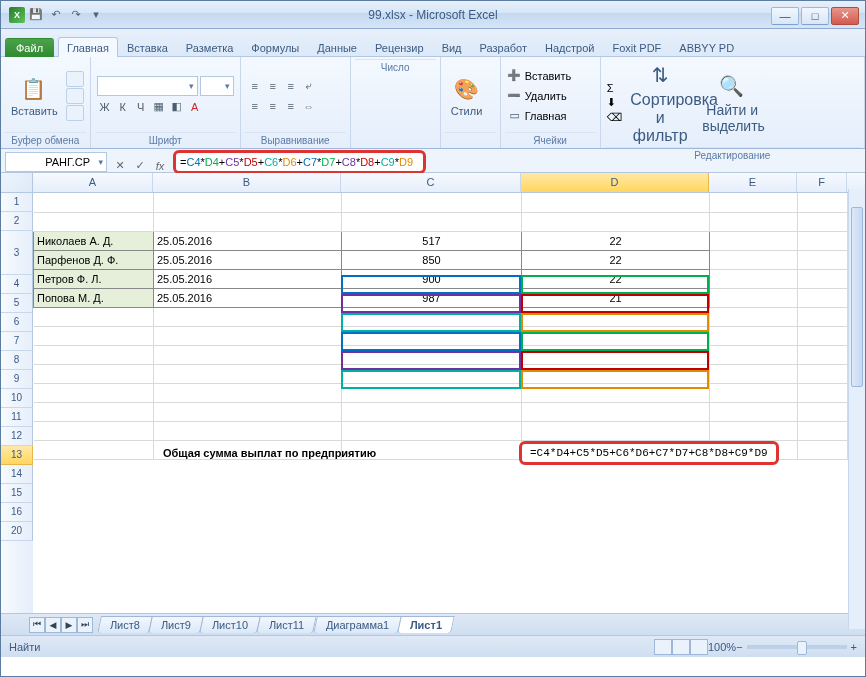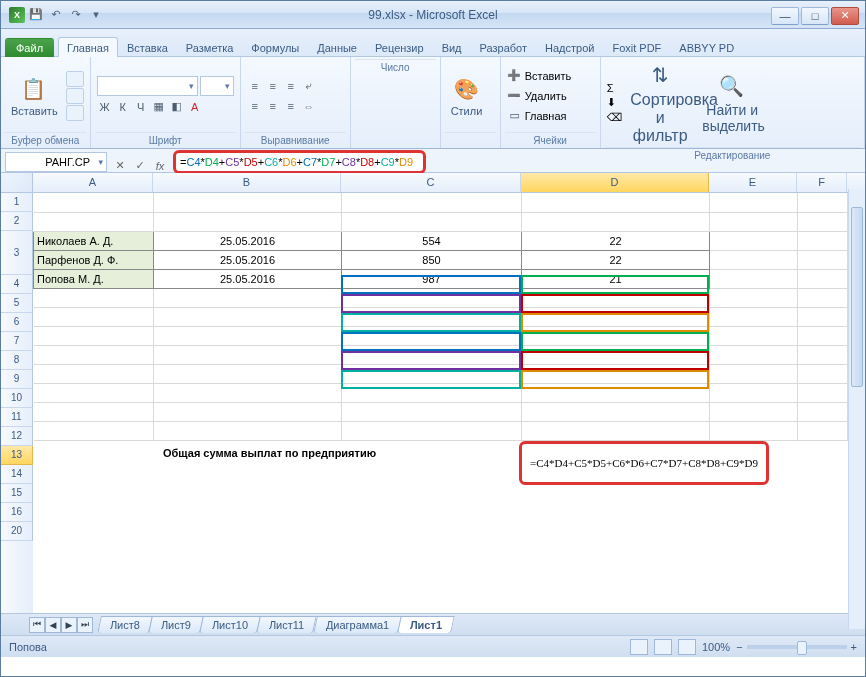--- a/index.html
+++ b/index.html
@@ -46,34 +46,34 @@
 .rowhdr{width:32px;background:linear-gradient(90deg,#f7fafe,#e5eefb)}
 .rowhdr .rh{height:19px;border-bottom:1px solid #c8d7eb;border-right:1px solid #b4c7e0;text-align:center;color:#3b5b82;line-height:18px;font-size:10px}
 .rowhdr .rh.sel{background:linear-gradient(#ffe9a8,#ffd65e);border-color:#e6b84a}
 .rowhdr .rh.hdr3{height:44px;line-height:43px}
 .cells{position:relative;flex:1}
 table.g{border-collapse:collapse;table-layout:fixed}
 table.g td{border-right:1px solid #d9d9d9;border-bottom:1px solid #d9d9d9;height:19px;padding:0 3px;overflow:visible;white-space:nowrap}
 table.g tr.r3 td{height:44px}
 .th{background:#5f5a7a;color:#fff;text-align:center;font-weight:bold;border:1px solid #3b3750!important;vertical-align:middle}
 .td-name{background:#e6efda;border:1px solid #888!important}
-.td-date{background:#fff;border:1px solid #888!important;text-align:center}
+.td-date{background:#fff;border:1px solid #888!important;}
 .td-num{background:#fff;border:1px solid #888!important;text-align:center}
 .rangebox{position:absolute;border:2px solid;pointer-events:none}
 .rb-blue{border-color:#0070c0}.rb-green{border-color:#00b050}.rb-purple{border-color:#7030a0}.rb-red{border-color:#c00000}.rb-teal{border-color:#00b0a0}.rb-orange{border-color:#e08c00}
-.fcell{position:absolute;border:3px solid #d33;border-radius:6px;background:#fff;padding:13px 8px;font-family:Liberation Serif, serif;font-size:11px;white-space:nowrap}
+.fcell{position:absolute;border:3px solid #d33;border-radius:6px;background:#fff;padding:3px 8px;font-family:Liberation Mono, monospace;font-size:11px;white-space:nowrap}
 .sumlbl{position:absolute;font-weight:bold;font-size:11px}
 .tabs-bar{height:22px;background:linear-gradient(#dfe9f6,#cfdef0);display:flex;align-items:center;border-top:1px solid #b4c7e0;padding-left:28px;gap:0}
 .tabs-bar .nav{display:flex;gap:0;margin-right:6px}
 .tabs-bar .nav span{width:16px;height:16px;border:1px solid #9fb8d9;background:#eaf2fc;display:flex;align-items:center;justify-content:center;font-size:9px;color:#345}
 .tabs-bar .st{padding:2px 10px;background:linear-gradient(#f2f7fd,#dce9f9);border:1px solid #9fb8d9;border-bottom:none;font-size:10px;color:#3b5b82;margin-right:-1px;border-radius:0 0 4px 4px;transform:skewX(-12deg)}
 .tabs-bar .st span{display:inline-block;transform:skewX(12deg)}
 .tabs-bar .st.active{background:#fff;font-weight:bold}
 .status{height:22px;background:linear-gradient(#dfe9f6,#cfdef0);display:flex;align-items:center;padding:0 8px;color:#3b5b82;font-size:10px;border-top:1px solid #b4c7e0}
-.status .right{margin-left:auto;display:flex;align-items:center;gap:6px}
+.status .right{margin-left:auto;display:flex;align-items:center;}
 .status .vbtn{width:18px;height:16px;border:1px solid #9fb8d9;background:#eaf2fc}
 .status .zoom{display:flex;align-items:center;gap:4px}
 .status .ztrack{width:100px;height:4px;background:#bcd0ea;position:relative}
 .status .ztrack::after{content:"";position:absolute;left:50%;top:-4px;width:8px;height:12px;background:#eaf2fc;border:1px solid #9fb8d9;border-radius:2px}
 .scroll-v{position:absolute;right:0;top:188px;width:17px;height:440px;background:#e5eefb;border-left:1px solid #c8d7eb}
 .scroll-v .thumb{margin:18px 2px;height:180px;background:linear-gradient(90deg,#dce9f9,#c4d9f1);border:1px solid #9fb8d9;border-radius:2px}
 </style>
 </head>
 <body>
 
@@ -302,29 +302,37 @@
               <td></td>
               <td></td>
               <td></td>
               <td></td>
               <td></td>
               <td></td>
             </tr>
         <tr>
               <td class="td-name">Николаев А. Д.</td>
               <td class="td-date">25.05.2016</td>
-              <td class="td-num">554</td>
+              <td class="td-num">517</td>
               <td class="td-num">22</td>
               <td></td>
               <td></td>
             </tr>
         <tr>
               <td class="td-name">Парфенов Д. Ф.</td>
               <td class="td-date">25.05.2016</td>
               <td class="td-num">850</td>
+              <td class="td-num">22</td>
+              <td></td>
+              <td></td>
+            </tr>
+        <tr>
+              <td class="td-name">Петров Ф. Л.</td>
+              <td class="td-date">25.05.2016</td>
+              <td class="td-num">900</td>
               <td class="td-num">22</td>
               <td></td>
               <td></td>
             </tr>
         <tr>
               <td class="td-name">Попова М. Д.</td>
               <td class="td-date">25.05.2016</td>
               <td class="td-num">987</td>
               <td class="td-num">21</td>
               <td></td>
@@ -430,21 +438,21 @@
   </div>
   <div class="st"><span>Лист8</span></div>
   <div class="st"><span>Лист9</span></div>
   <div class="st"><span>Лист10</span></div>
   <div class="st"><span>Лист11</span></div>
   <div class="st"><span>Диаграмма1</span></div>
   <div class="st active"><span>Лист1</span></div>
 </div>
 
 <div class="status">
-  <span>Попова</span>
+  <span>Найти</span>
   <div class="right">
     <div class="vbtn"></div>
     <div class="vbtn"></div>
     <div class="vbtn"></div>
     <span>100%</span>
     <div class="zoom">
         <span>−</span>
         <div class="ztrack"></div>
         <span>+</span>
       </div>

